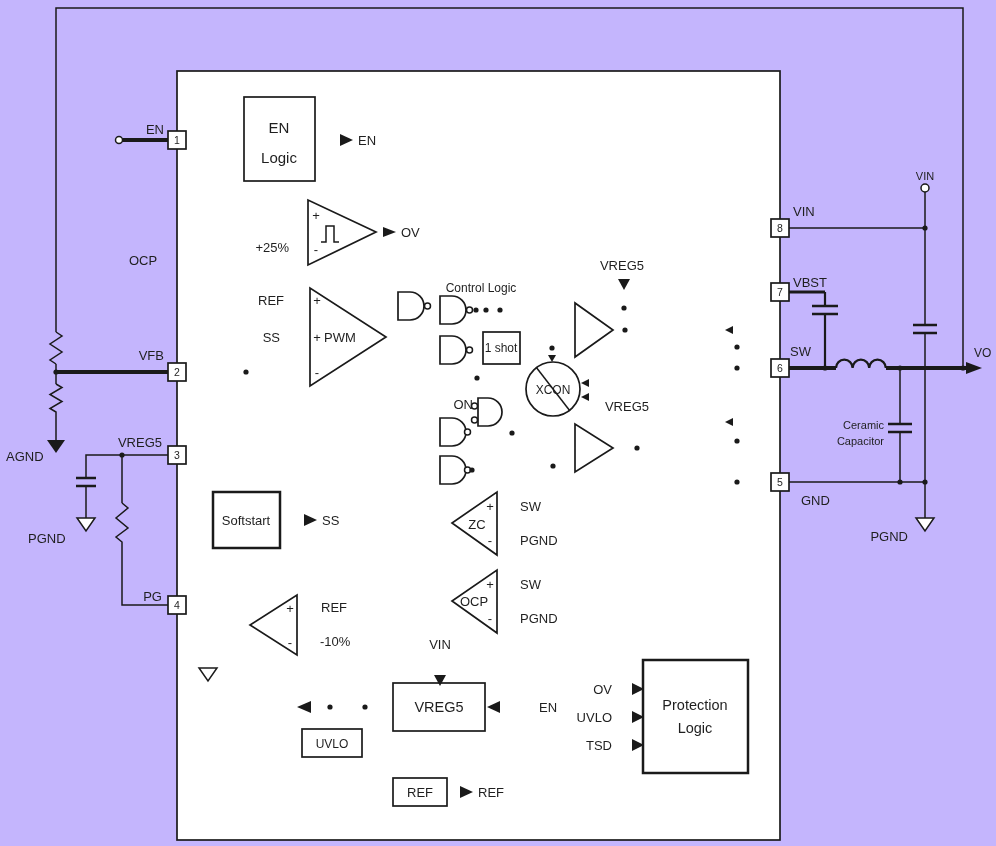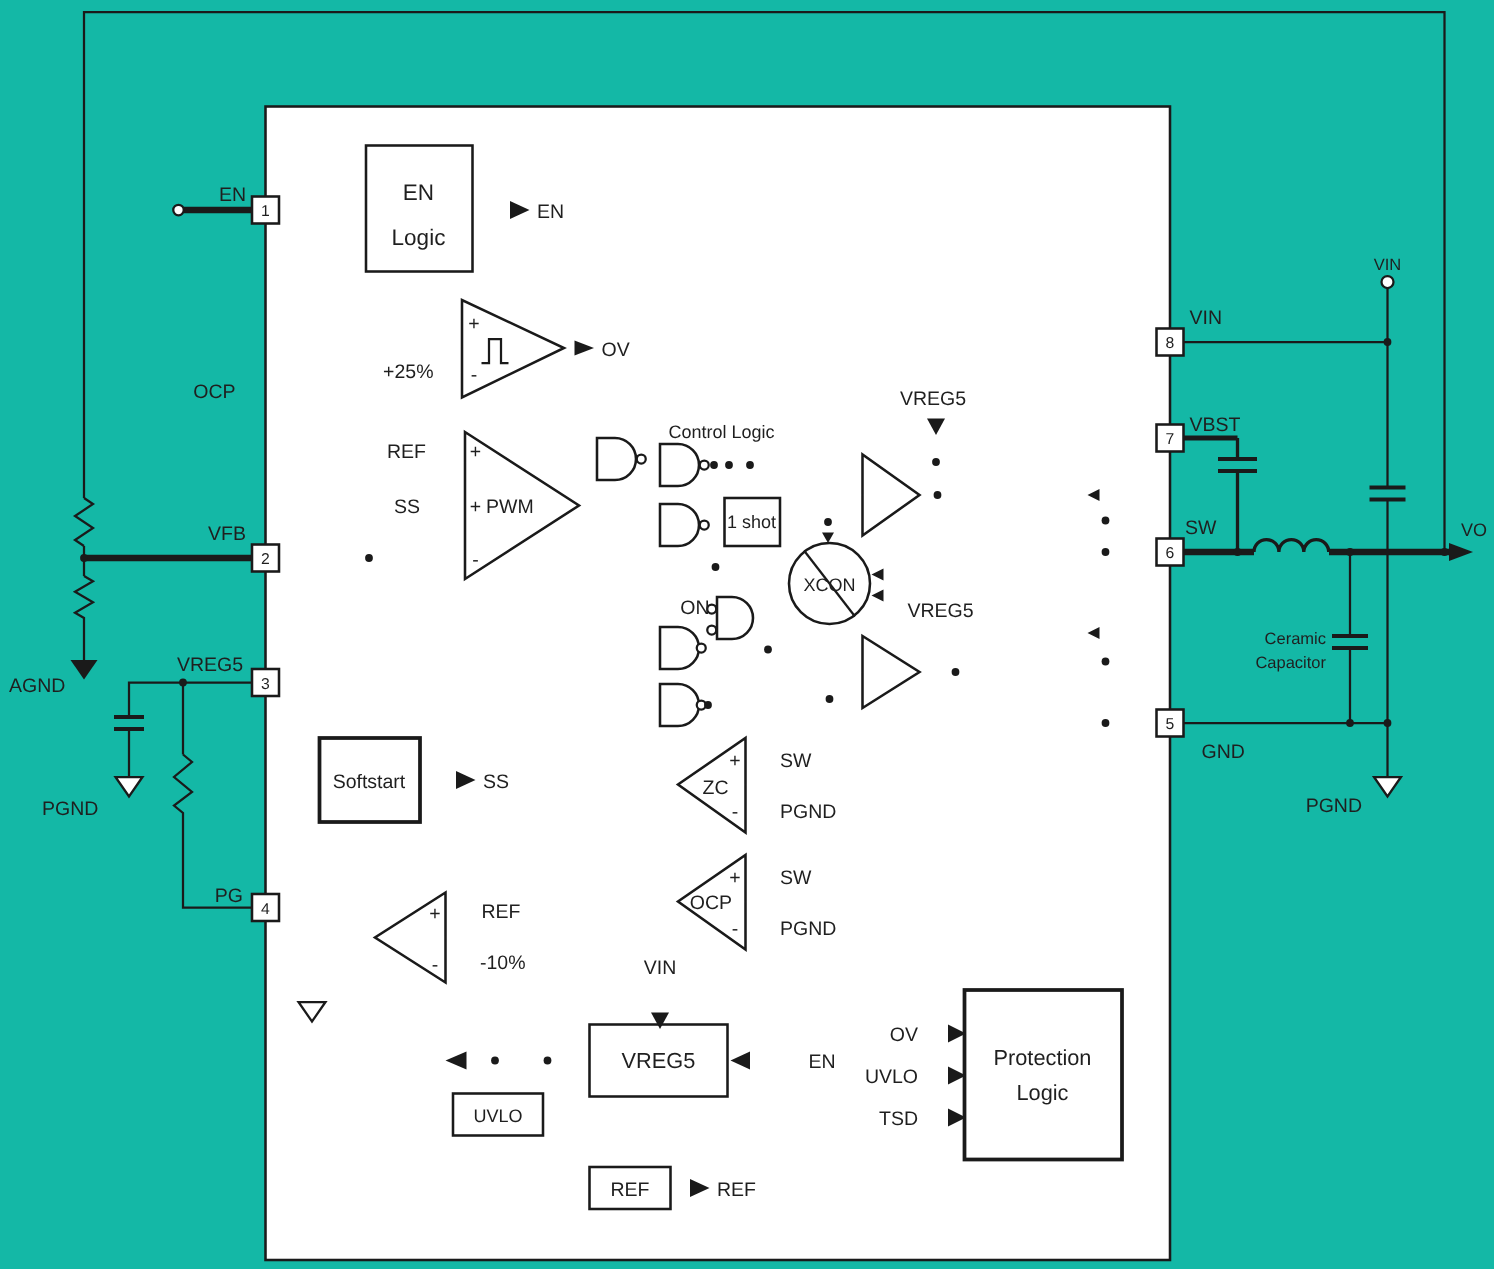--- a/index.html
+++ b/index.html
@@ -1,16 +1,16 @@
 <!DOCTYPE html>
 <html><head>
 <meta charset="utf-8">
 <style>
   html,body{margin:0;padding:0;background:#fff}
-  .stage{width:996px;height:846px;position:relative;background:#14b8a6}
+  .stage{width:996px;height:846px;position:relative;background:#c4b5fd}
   svg{display:block}
   .w{stroke:#1a1a1a;stroke-width:1.5;fill:none}
   .w2{stroke-width:2.2}
   .w25{stroke-width:2.6}
   .w3{stroke-width:3.2}
   .w4{stroke-width:4.2}
   .box{fill:#fff;stroke:#1a1a1a;stroke-width:1.7}
   .tk{stroke-width:2.5}
   .dot{fill:#1a1a1a;stroke:none}
   .ah{fill:#1a1a1a;stroke:none}

